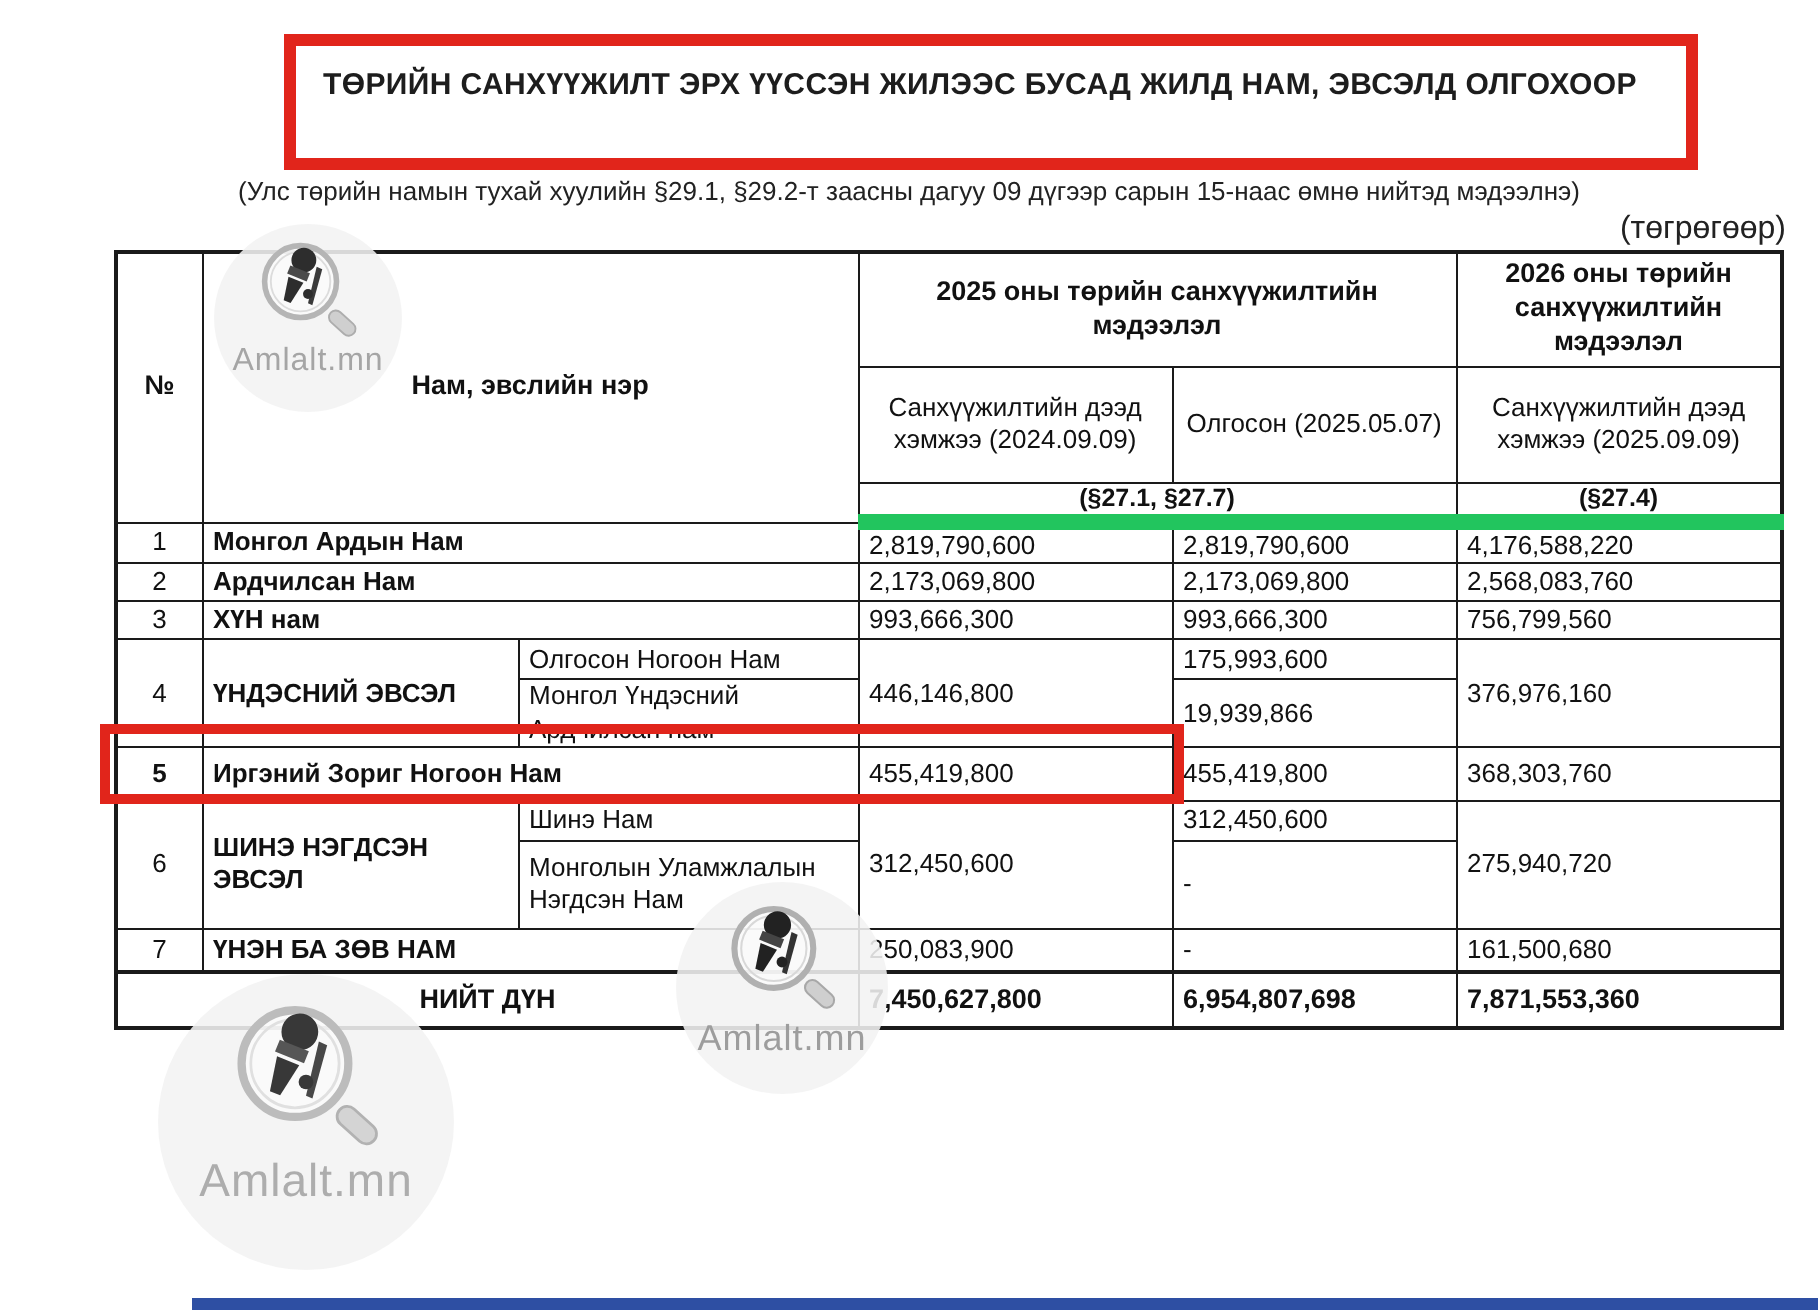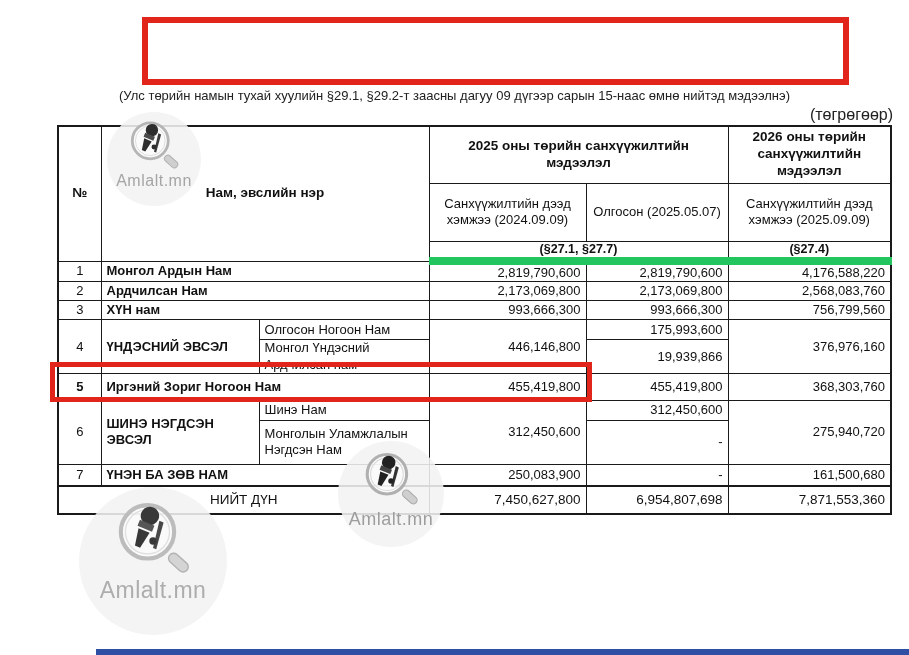--- a/index.html
+++ b/index.html
@@ -11,28 +11,28 @@
     text-align:center;font-weight:bold;font-size:15px;line-height:25px;color:#1d1d1d;letter-spacing:.2px;}
   .doc-subtitle{position:absolute;left:0;right:0;top:88px;text-align:center;font-size:13px;color:#222;}
   .currency-note{position:absolute;right:16px;top:106px;font-size:16px;color:#222;}
 
   
   .fin-table-wrap{position:absolute;left:57px;top:125px;}
   table.fin{border-collapse:collapse;table-layout:fixed;width:833px;border:2px solid #1a1a1a;}
   table.fin td{border:1.4px solid #1a1a1a;font-size:13px;padding:0 5px;overflow:hidden;
     vertical-align:middle;line-height:1.25;}
   td.c-center{text-align:center;}
-  td.c-num{text-align:right;white-space:nowrap;padding-right:7px;}
+  td.c-num{white-space:nowrap;padding-right:7px;}
   td.c-name{text-align:left;font-weight:bold;}
   td.c-sub{text-align:left;font-weight:normal;}
   tr.h1 td{font-weight:bold;text-align:center;font-size:13.5px;}
   tr.h2 td{font-weight:normal;text-align:center;font-size:13px;}
   tr.h3 td{font-weight:bold;text-align:center;font-size:12.5px;border-bottom:8px solid #22c55e;}
   td.hd-left{font-weight:bold;text-align:center;font-size:13.5px;}
-  tr.total td{font-weight:normal;border-top:2px solid #1a1a1a;font-size:13.5px;margin-left:16px;}
+  tr.total td{font-weight:bold;border-top:2px solid #1a1a1a;font-size:13.5px;margin-left:16px;}
 
   
   .hl-box{position:absolute;pointer-events:none;z-index:30;}
   .hl-title{left:142px;top:17px;width:695px;height:56px;border:6px solid var(--red);}
   .hl-row{left:50px;top:362px;width:532px;height:30px;border:5px solid var(--red);}
 
   
   .wm{position:absolute;z-index:20;display:flex;flex-direction:column;align-items:center;
     justify-content:flex-start;border-radius:50%;background:rgba(243,243,243,0.88);pointer-events:none;}
   .wm-text{font-weight:normal;letter-spacing:.5px;}
@@ -48,20 +48,21 @@
 
   
   .footer-bar{position:absolute;left:96px;top:649px;width:813px;height:6px;}
 </style>
 </head>
 <body>
 
 <div id="page" style="--red:#e1251b;">
 
   <div class="doc-title">
+    <div>ТӨРИЙН САНХҮҮЖИЛТ ЭРХ ҮҮССЭН ЖИЛЭЭС БУСАД ЖИЛД НАМ, ЭВСЭЛД ОЛГОХООР</div>
   </div>
   <div class="doc-subtitle">(Улс төрийн намын тухай хуулийн §29.1, §29.2-т заасны дагуу 09 дүгээр сарын 15-наас өмнө нийтэд мэдээлнэ)</div>
   <div class="currency-note">(төгрөгөөр)</div>
 
   <div class="fin-table-wrap">
     <table class="fin">
       <colgroup>
         <col style="width:43px">
           <col style="width:158px">
           <col style="width:170px">

